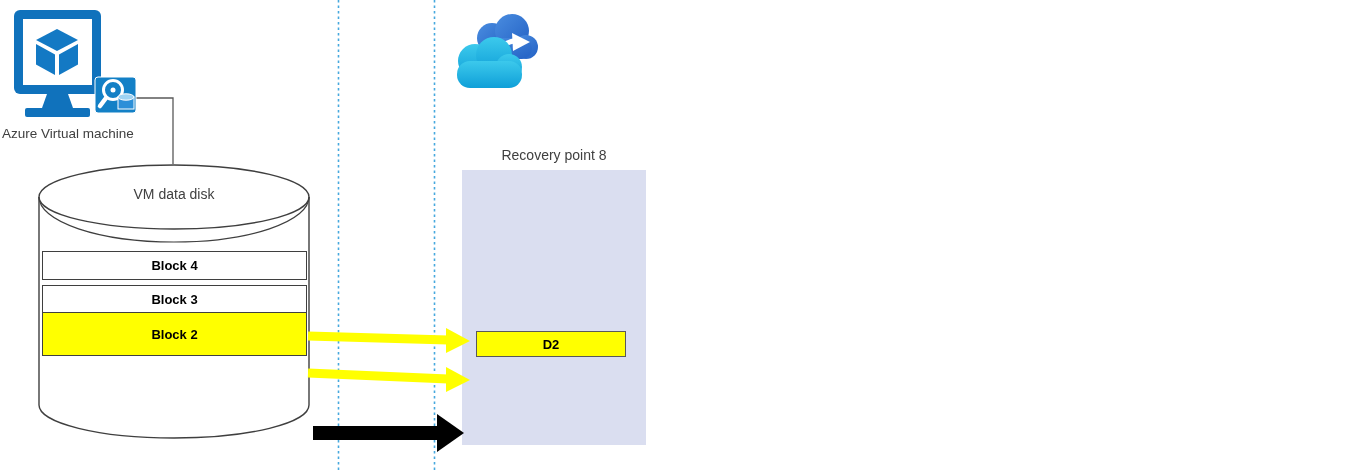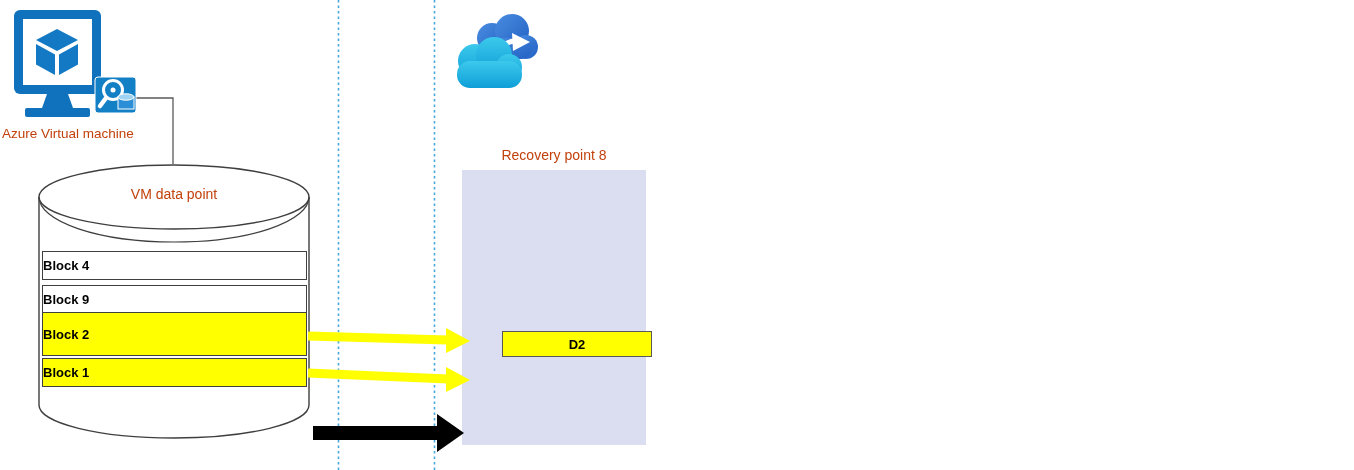--- a/index.html
+++ b/index.html
@@ -11,53 +11,53 @@
     height: 470px;
     background: #ffffff;
     overflow: hidden;
   }
   .abs { position: absolute; }
   svg.layer { position: absolute; left: 0; top: 0; pointer-events: none; }
   #base-layer  { z-index: 1; }
   #arrow-layer { z-index: 5; }
 
   .label {
-    color: #c2410c;
+    color: #404040;
     font-size: 13.5px;
     white-space: nowrap;
     z-index: 6;
   }
   .centered { text-align: center; }
 
   .disk-block {
     left: 42px;
     width: 265px;
     height: 29px;
     background: #ffffff;
     border: 1.5px solid #3f3f3f;
     display: flex;
     align-items: center;
-    justify-content: flex-start;
+    justify-content: center;
     font-weight: bold;
     font-size: 13px;
     color: #000000;
     z-index: 3;
   }
   .disk-block.highlight { background: #ffff00; border-color: #404040; }
 
   #recovery-rect {
     left: 462px;
     top: 170px;
     width: 184px;
     height: 275px;
     background: #dadef0;
     z-index: 2;
   }
   .chunk-box {
-    left: 502px;
+    left: 476px;
     width: 150px;
     height: 27px;
     background: #ffff00;
     border: 1.5px solid #595959;
     display: flex;
     align-items: center;
     justify-content: center;
     font-weight: bold;
     font-size: 13px;
     color: #000000;
@@ -136,27 +136,24 @@
       </g>
     </g>
   </svg>
 
   <div id="recovery-rect" class="abs"></div>
 
   <div class="abs disk-block" style="top:251px;">
     <span>Block 4</span>
   </div>
   <div class="abs disk-block" style="top:285px;">
-    <span>Block 9</span>
+    <span>Block 3</span>
   </div>
   <div class="abs disk-block highlight" style="top:312px;height:44px;">
     <span>Block 2</span>
-  </div>
-  <div class="abs disk-block highlight" style="top:358px;">
-    <span>Block 1</span>
   </div>
 
   <div class="abs chunk-box" style="top:331px;height:26px;">
     <span>D2</span>
   </div>
 
   <svg id="arrow-layer" class="layer" width="1354" height="470" viewBox="0 0 1354 470">
     <g>
       <line x1="308" y1="336" x2="448" y2="340" stroke="#ffff00" stroke-width="9"></line>
       <polygon points="446,328 470,341 446,353" fill="#ffff00"></polygon>
@@ -166,18 +163,18 @@
       <polygon points="446,367 470,380 446,392" fill="#ffff00"></polygon>
     </g>
     <g>
       <line x1="313" y1="433" x2="440" y2="433" stroke="#000000" stroke-width="14"></line>
       <polygon points="437,414 464,433 437,452" fill="#000000"></polygon>
     </g>
   </svg>
 
   <div class="abs label" style="left:2px; top:126px;">Azure Virtual machine</div>
 
-  <div class="abs label centered" style="left:39px; top:186px; width:270px; font-size:14px;">VM data point</div>
+  <div class="abs label centered" style="left:39px; top:186px; width:270px; font-size:14px;">VM data disk</div>
 
   <div class="abs label centered" style="left:462px; top:147px; width:184px; font-size:14px;">Recovery point 8</div>
 
 
 </div>
 
 </body></html>

